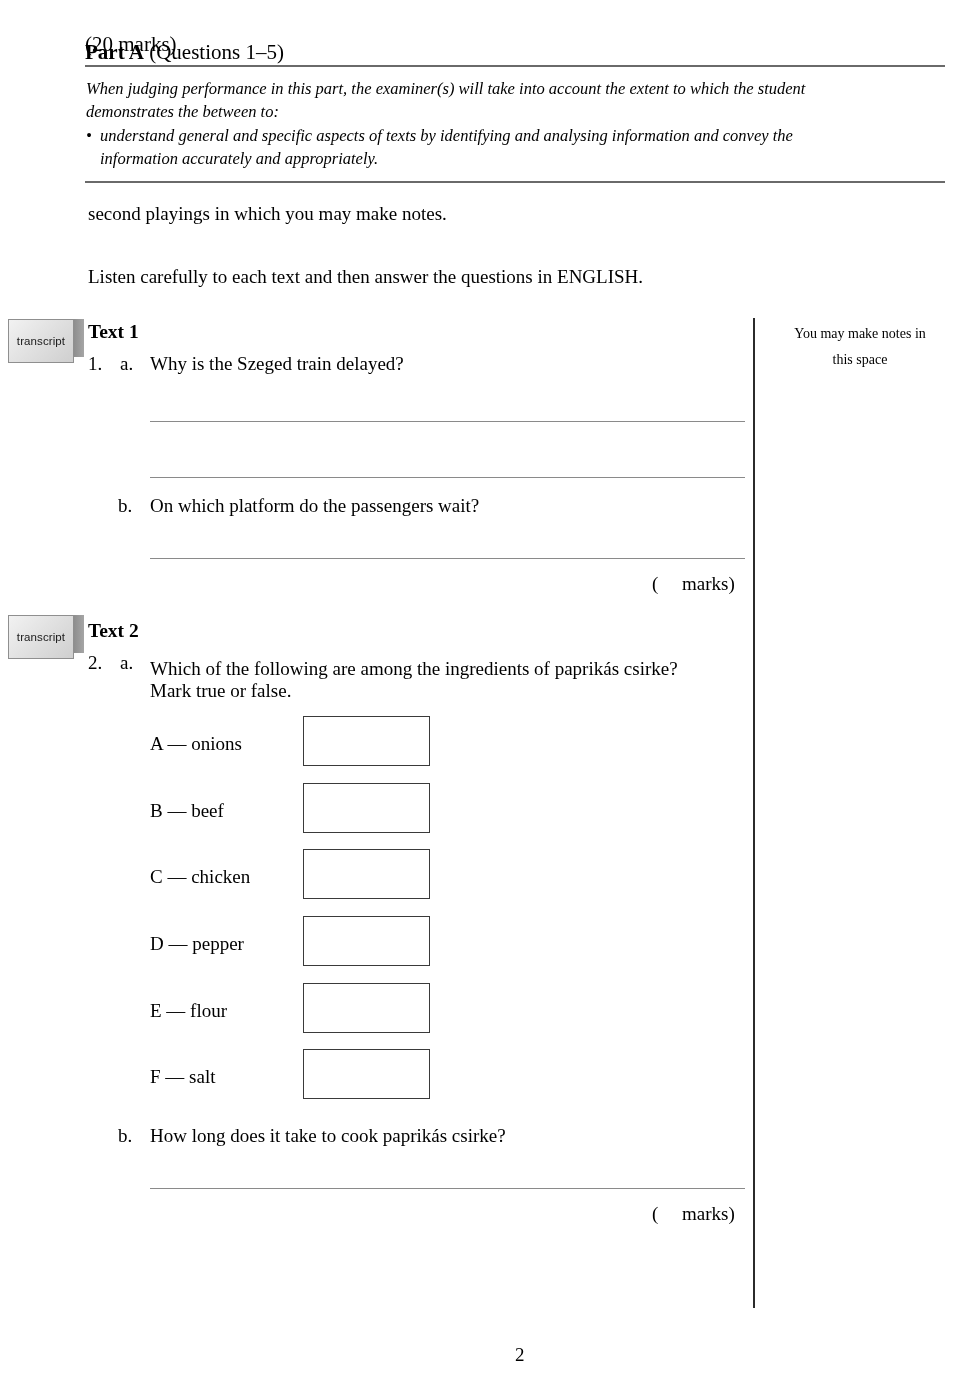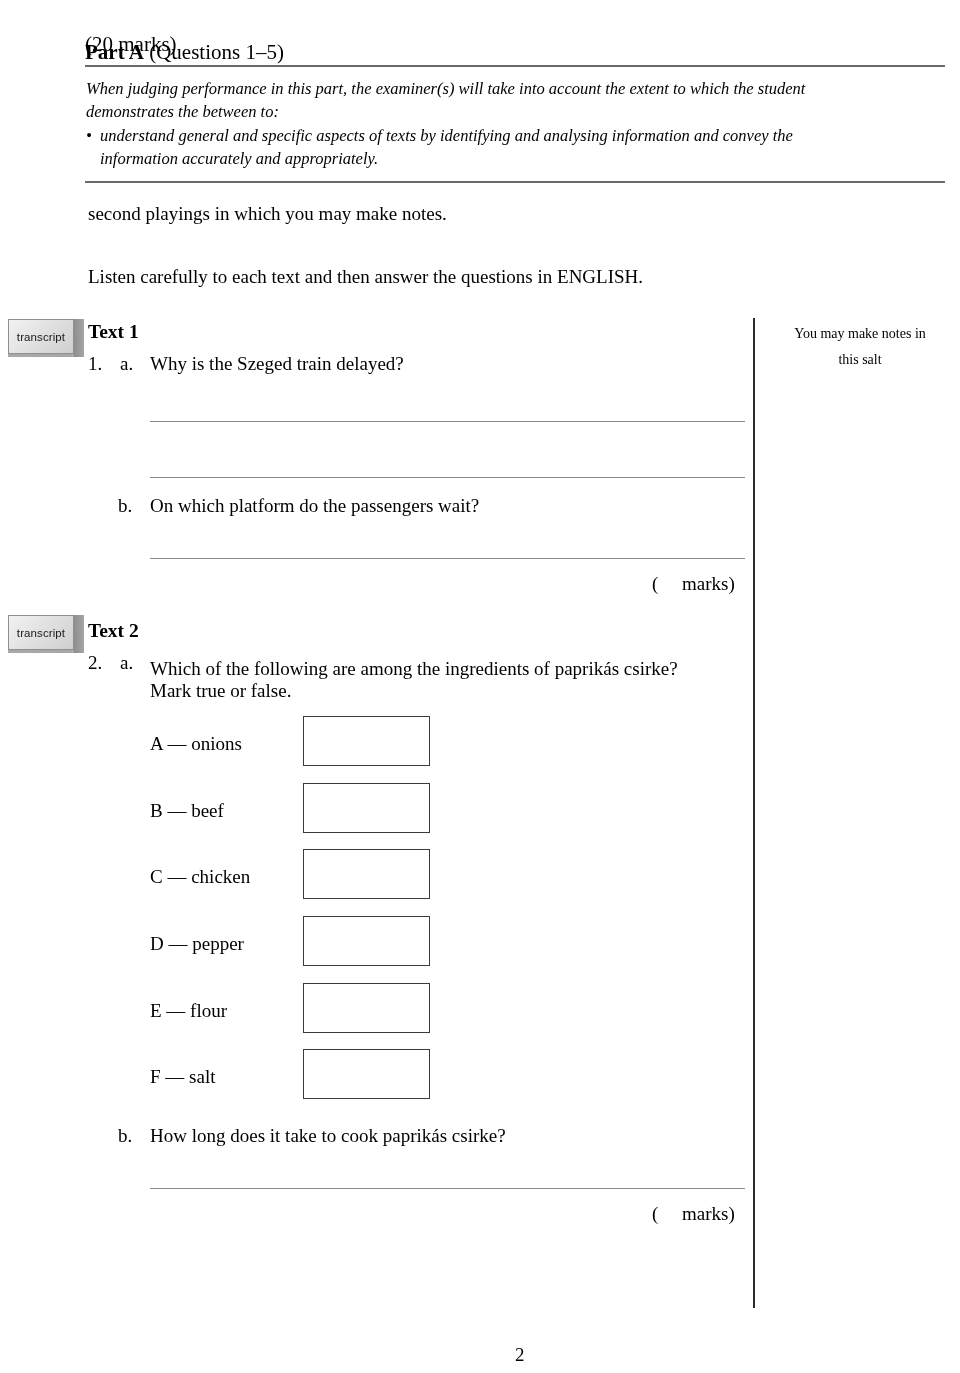--- a/index.html
+++ b/index.html
@@ -116,21 +116,21 @@
     width: 66px;
     height: 33px;
     background: #9a9a9a;
     clip-path: polygon(0 0, 100% 0, 100% 100%, 0 100%);
   }
   .transcript-badge .face {
     position: absolute;
     left: 0;
     top: 2px;
     width: 66px;
-    height: 35px;
+    height: 44px;
     background: linear-gradient(135deg,#f2f2f2 0%, #e2e2e2 45%, #cfcfcf 100%);
     border: 1px solid #8f8f8f;
     box-sizing: border-box;
     display: flex;
     align-items: center;
     justify-content: center;
   }
   .transcript-badge .face span {
     font-family: "Liberation Sans", "DejaVu Sans", sans-serif;
     font-size: 11.5px;
@@ -263,21 +263,21 @@
   </div>
 
   <div class="para para-1">
     <div>second playings in which you may make notes.</div>
   </div>
   <div class="para para-2">Listen carefully to each text and then answer the questions in ENGLISH.</div>
 
   <div class="notes-divider"></div>
   <div class="notes-label">
     <div>You may make notes in</div>
-    <div>this salt</div>
+    <div>this space</div>
   </div>
 
   <div class="transcript-badge" style="left:8px; top:317px;">
     <div class="shadow"></div>
     <div class="side"></div>
     <div class="corner"></div>
     <div class="face">
       <span>transcript</span>
     </div>
   </div>

